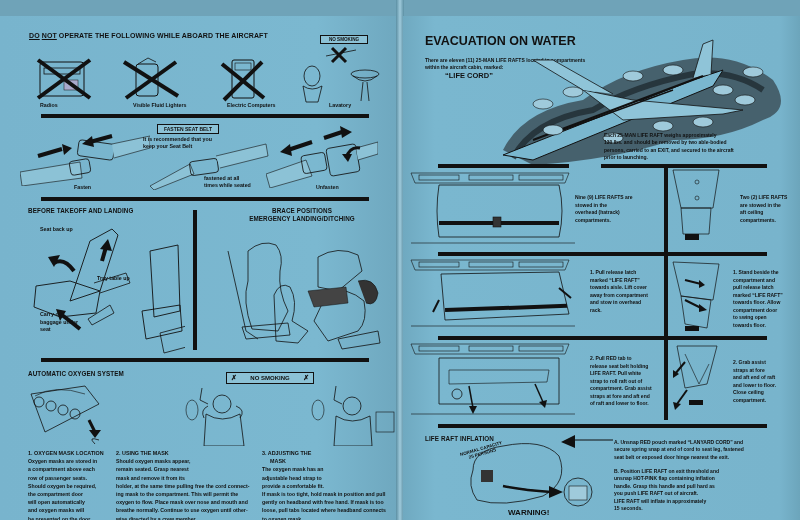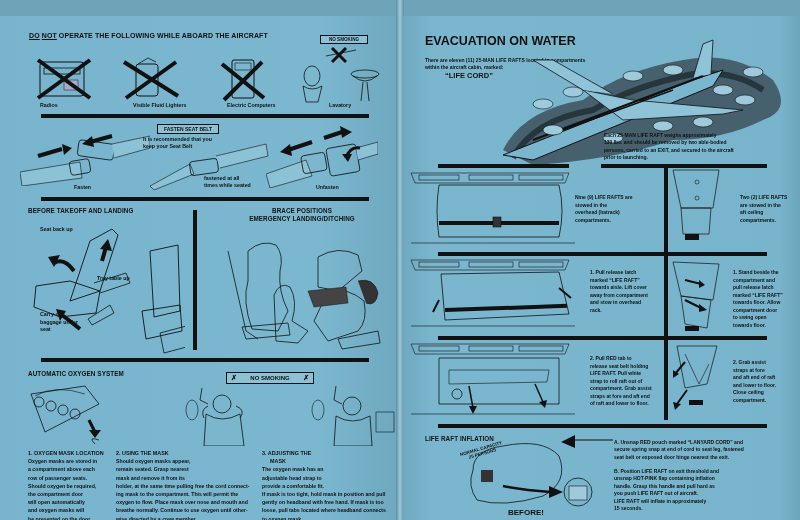--- a/index.html
+++ b/index.html
@@ -439,21 +439,21 @@
       <path d="M40 56 Q60 60 88 62" stroke="#111" stroke-width="2.5"></path>
       <polygon points="86,56 100,62 86,68" fill="#111"></polygon>
       <circle cx="115" cy="62" r="14" fill="none" stroke="#111" stroke-width="0.8"></circle>
       <rect x="106" y="56" width="18" height="14" fill="#9fcadb" stroke="#111" stroke-width="0.6"></rect>
     </svg>
   </div>
   <div class="abs" style="left:57px;top:430px;font-size:4.5px;font-weight:bold;transform:rotate(-16deg);line-height:5px;text-align:center;">
     <div>NORMAL CAPACITY</div>
     <div>25 PERSONS</div>
   </div>
-  <div class="abs" style="left:105px;top:492px;font-weight:bold;font-size:8px;">BEFORE!</div>
+  <div class="abs" style="left:105px;top:492px;font-weight:bold;font-size:8px;">WARNING!</div>
   <div class="abs" style="left:50px;top:503px;font-weight:bold;font-size:5.3px;">DO NOT INFLATE LIFE RAFT INSIDE AIRCRAFT.</div>
 
   <div class="abs cap" style="left:211px;top:423px;line-height:7.4px;font-size:5px;">
     <div>A. Unsnap RED pouch marked “LANYARD CORD” and</div>
     <div>secure spring snap at end of cord to seat leg, fastened</div>
     <div>seat belt or exposed door hinge nearest the exit.</div>
   </div>
   <div class="abs cap" style="left:211px;top:452px;line-height:7.4px;font-size:5px;">
     <div>B. Position LIFE RAFT on exit threshold and</div>
     <div>unsnap HOT-PINK flap containing inflation</div>

